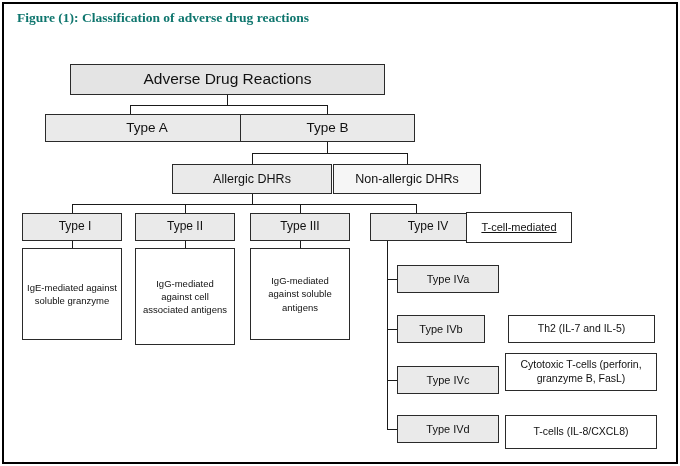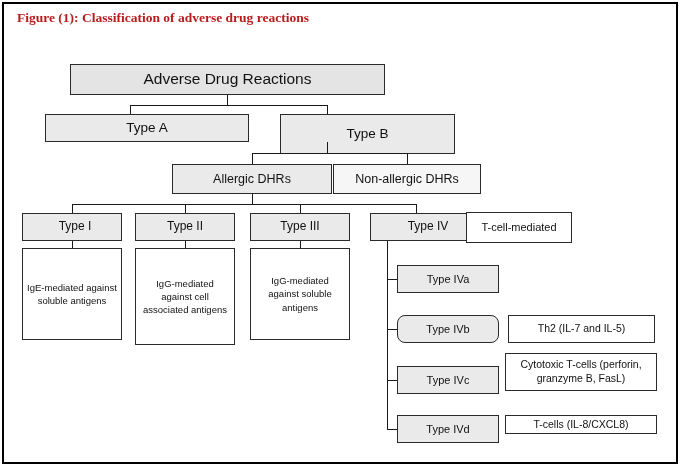--- a/index.html
+++ b/index.html
@@ -18,21 +18,21 @@
     left: 2px; top: 2px; right: 2px; bottom: 2px;
     border: 2px solid #000000;
     pointer-events: none;
   }
   .fig-title {
     position: absolute;
     left: 17px; top: 10px;
     font-family: "Liberation Serif", serif;
     font-weight: bold;
     font-size: 13.5px;
-    color: #b91c1c;
+    color: #0f766e;
     white-space: nowrap;
   }
   .box {
     position: absolute;
     border: 1px solid #2a2a2a;
     display: flex;
     align-items: center;
     justify-content: center;
     text-align: center;
     background: #ffffff;
@@ -56,45 +56,45 @@
 
 <div class="canvas">
 
   <div class="frame"></div>
 
   <div class="fig-title">Figure (1): Classification of adverse drug reactions</div>
 
   <div class="box gray2" style="left:70px;top:64px;width:315px;height:31px;font-size:15.5px;">Adverse Drug Reactions</div>
 
   <div class="box gray" style="left:45px;top:114px;width:204px;height:28px;font-size:13.5px;">Type A</div>
-  <div class="box gray" style="left:240px;top:114px;width:175px;height:40px;font-size:13.5px;margin-left:40px;">Type B</div>
+  <div class="box gray" style="left:240px;top:114px;width:175px;height:28px;font-size:13.5px;">Type B</div>
 
   <div class="box gray" style="left:172px;top:164px;width:160px;height:30px;font-size:12.5px;">Allergic DHRs</div>
   <div class="box lite" style="left:333px;top:164px;width:148px;height:30px;font-size:12.5px;">Non-allergic DHRs</div>
 
   <div class="box gray" style="left:22px;top:213px;width:100px;height:28px;font-size:12px;padding-left:6px;">Type I</div>
   <div class="box gray" style="left:135px;top:213px;width:100px;height:28px;font-size:12px;">Type II</div>
   <div class="box gray" style="left:250px;top:213px;width:100px;height:28px;font-size:12px;">Type III</div>
   <div class="box gray" style="left:370px;top:213px;width:116px;height:28px;font-size:12px;">Type IV</div>
-  <div class="box white" style="left:466px;top:212px;width:106px;height:31px;font-size:11px;">T-cell-mediated</div>
+  <div class="box white" style="left:466px;top:212px;width:106px;height:31px;font-size:11px;text-decoration:underline;">T-cell-mediated</div>
 
-  <div class="box white desc" style="left:22px;top:248px;width:100px;height:92px;">IgE-mediated against soluble antigens</div>
+  <div class="box white desc" style="left:22px;top:248px;width:100px;height:92px;">IgE-mediated against soluble granzyme</div>
   <div class="box white desc" style="left:135px;top:248px;width:100px;height:97px;">IgG-mediated against cell associated antigens</div>
   <div class="box white desc" style="left:250px;top:248px;width:100px;height:92px;">IgG-mediated against soluble antigens</div>
 
   <div class="box gray" style="left:397px;top:265px;width:102px;height:28px;font-size:11px;">Type IVa</div>
 
-  <div class="box gray" style="left:397px;top:315px;width:102px;height:28px;font-size:11px;border-radius:8px;">Type IVb</div>
+  <div class="box gray" style="left:397px;top:315px;width:88px;height:28px;font-size:11px;">Type IVb</div>
   <div class="box white mech" style="left:508px;top:315px;width:147px;height:28px;">Th2 (IL-7 and IL-5)</div>
 
   <div class="box gray" style="left:397px;top:366px;width:102px;height:28px;font-size:11px;">Type IVc</div>
   <div class="box white mech" style="left:505px;top:353px;width:152px;height:38px;">Cytotoxic T-cells (perforin, granzyme B, FasL)</div>
 
   <div class="box gray" style="left:397px;top:415px;width:102px;height:28px;font-size:11px;">Type IVd</div>
-  <div class="box white mech" style="left:505px;top:415px;width:152px;height:19px;">T-cells (IL-8/CXCL8)</div>
+  <div class="box white mech" style="left:505px;top:415px;width:152px;height:34px;">T-cells (IL-8/CXCL8)</div>
 
   <div class="vline" style="left:227px;top:95px;height:10px;"></div>
   <div class="hline" style="left:130px;top:105px;width:198px;"></div>
   <div class="vline" style="left:130px;top:105px;height:9px;"></div>
   <div class="vline" style="left:327px;top:105px;height:9px;"></div>
 
   <div class="vline" style="left:327px;top:142px;height:11px;"></div>
   <div class="hline" style="left:252px;top:153px;width:156px;"></div>
   <div class="vline" style="left:252px;top:153px;height:11px;"></div>
   <div class="vline" style="left:407px;top:153px;height:11px;"></div>

